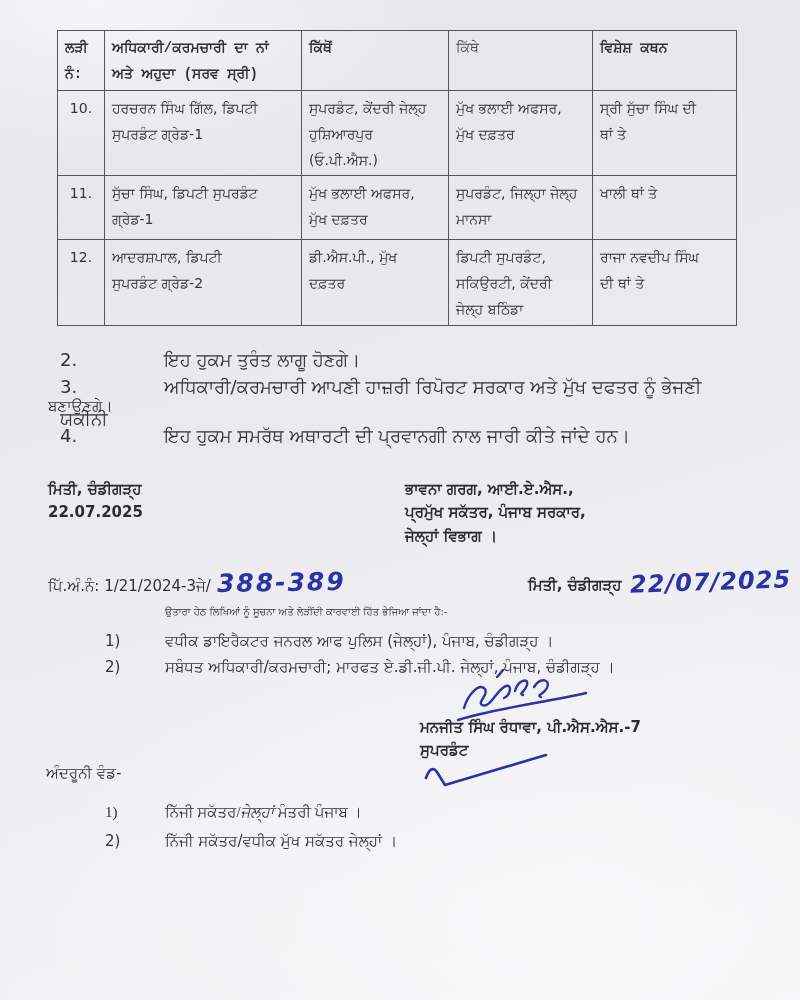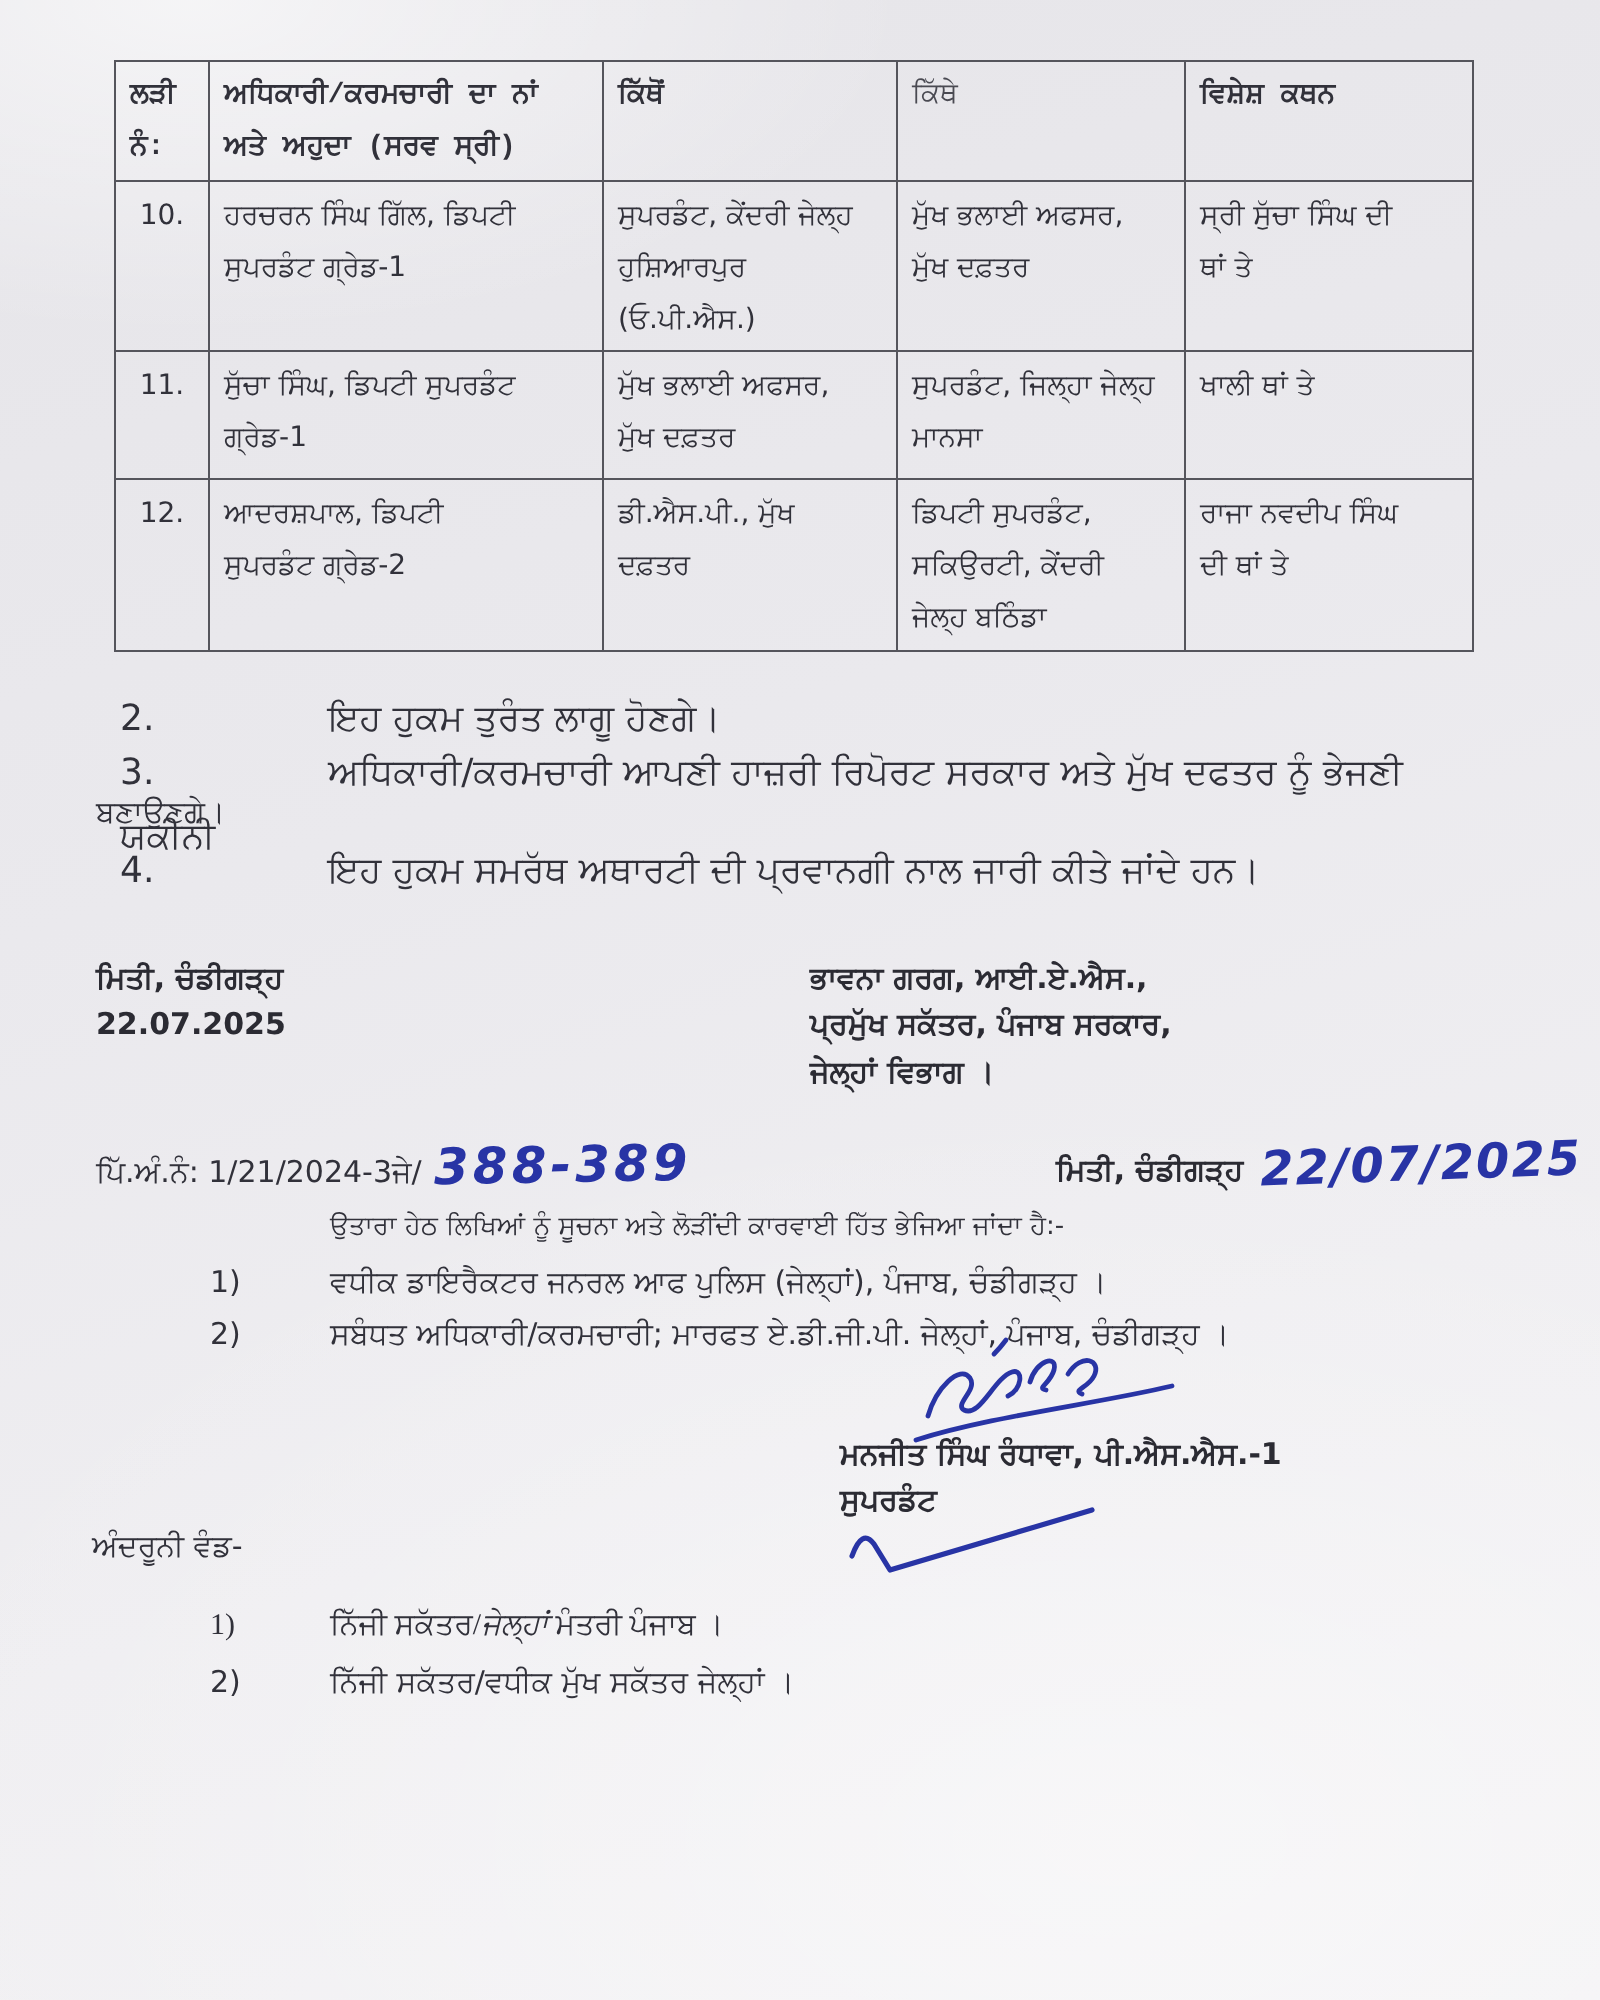--- a/index.html
+++ b/index.html
@@ -114,40 +114,40 @@
     <div>ਜੇਲ੍ਹਾਂ ਵਿਭਾਗ ।</div>
   </div>
 
   <div class="abs" style="left:48px;top:568px;font-size:15px;">
     <span>ਪਿੱ.ਅੰ.ਨੰ: 1/21/2024-3ਜੇ/</span><span class="hand hand-ref">388-389</span>
   </div>
   <div class="abs" style="left:528px;top:568px;font-size:15px;font-weight:bold;color:#2b2b33;">
     <span>ਮਿਤੀ, ਚੰਡੀਗੜ੍ਹ</span><span class="hand hand-date">22/07/2025</span>
   </div>
 
-  <div class="abs" style="left:165px;top:606px;font-size:13px;">ਉਤਾਰਾ ਹੇਠ ਲਿਖਿਆਂ ਨੂੰ ਸੂਚਨਾ ਅਤੇ ਲੋੜੀਂਦੀ ਕਾਰਵਾਈ ਹਿੱਤ ਭੇਜਿਆ ਜਾਂਦਾ ਹੈ:-</div>
+  <div class="abs" style="left:165px;top:606px;font-size:10px;">ਉਤਾਰਾ ਹੇਠ ਲਿਖਿਆਂ ਨੂੰ ਸੂਚਨਾ ਅਤੇ ਲੋੜੀਂਦੀ ਕਾਰਵਾਈ ਹਿੱਤ ਭੇਜਿਆ ਜਾਂਦਾ ਹੈ:-</div>
   <div class="abs" style="left:105px;top:632px;font-size:15px;">
     <span style="display:inline-block;width:60px;">1)</span><span>ਵਧੀਕ ਡਾਇਰੈਕਟਰ ਜਨਰਲ ਆਫ ਪੁਲਿਸ (ਜੇਲ੍ਹਾਂ), ਪੰਜਾਬ, ਚੰਡੀਗੜ੍ਹ ।</span>
   </div>
   <div class="abs" style="left:105px;top:658px;font-size:15px;">
     <span style="display:inline-block;width:60px;">2)</span><span>ਸਬੰਧਤ ਅਧਿਕਾਰੀ/ਕਰਮਚਾਰੀ; ਮਾਰਫਤ ਏ.ਡੀ.ਜੀ.ਪੀ. ਜੇਲ੍ਹਾਂ, ਪੰਜਾਬ, ਚੰਡੀਗੜ੍ਹ ।</span>
   </div>
 
   <svg class="abs" style="left:448px;top:664px;" width="150" height="60" viewBox="0 0 150 60">
     <g fill="none" stroke="#2834a5" stroke-width="2.4" stroke-linecap="round" stroke-linejoin="round">
       <path d="M55,6 q-3,4 -6,7"></path>
       <path d="M16,44 C20,30 32,18 37,25 C41,31 29,38 34,41 C42,45 49,25 58,22 C64,20 63,31 56,34"></path>
       <path d="M67,27 C70,16 81,13 79,21 C77,28 70,30 75,31"></path>
       <path d="M86,23 c7,-11 17,-7 13,1 c-3,6 -11,7 -6,9"></path>
       <path d="M10,56 C48,44 100,38 138,29"></path>
     </g>
   </svg>
 
   <div class="abs bold-block" style="left:420px;top:716px;">
-    <div>ਮਨਜੀਤ ਸਿੰਘ ਰੰਧਾਵਾ, ਪੀ.ਐਸ.ਐਸ.-1</div>
+    <div>ਮਨਜੀਤ ਸਿੰਘ ਰੰਧਾਵਾ, ਪੀ.ਐਸ.ਐਸ.-7</div>
     <div>ਸੁਪਰਡੰਟ</div>
   </div>
 
   <svg class="abs" style="left:418px;top:748px;" width="135" height="40" viewBox="0 0 135 40">
     <g fill="none" stroke="#2834a5" stroke-width="2.6" stroke-linecap="round" stroke-linejoin="round">
       <path d="M8,30 q5,-14 11,-6 l8,13 L128,7"></path>
     </g>
   </svg>
 
   <div class="abs" style="left:46px;top:764px;font-size:15px;">ਅੰਦਰੂਨੀ ਵੰਡ-</div>

